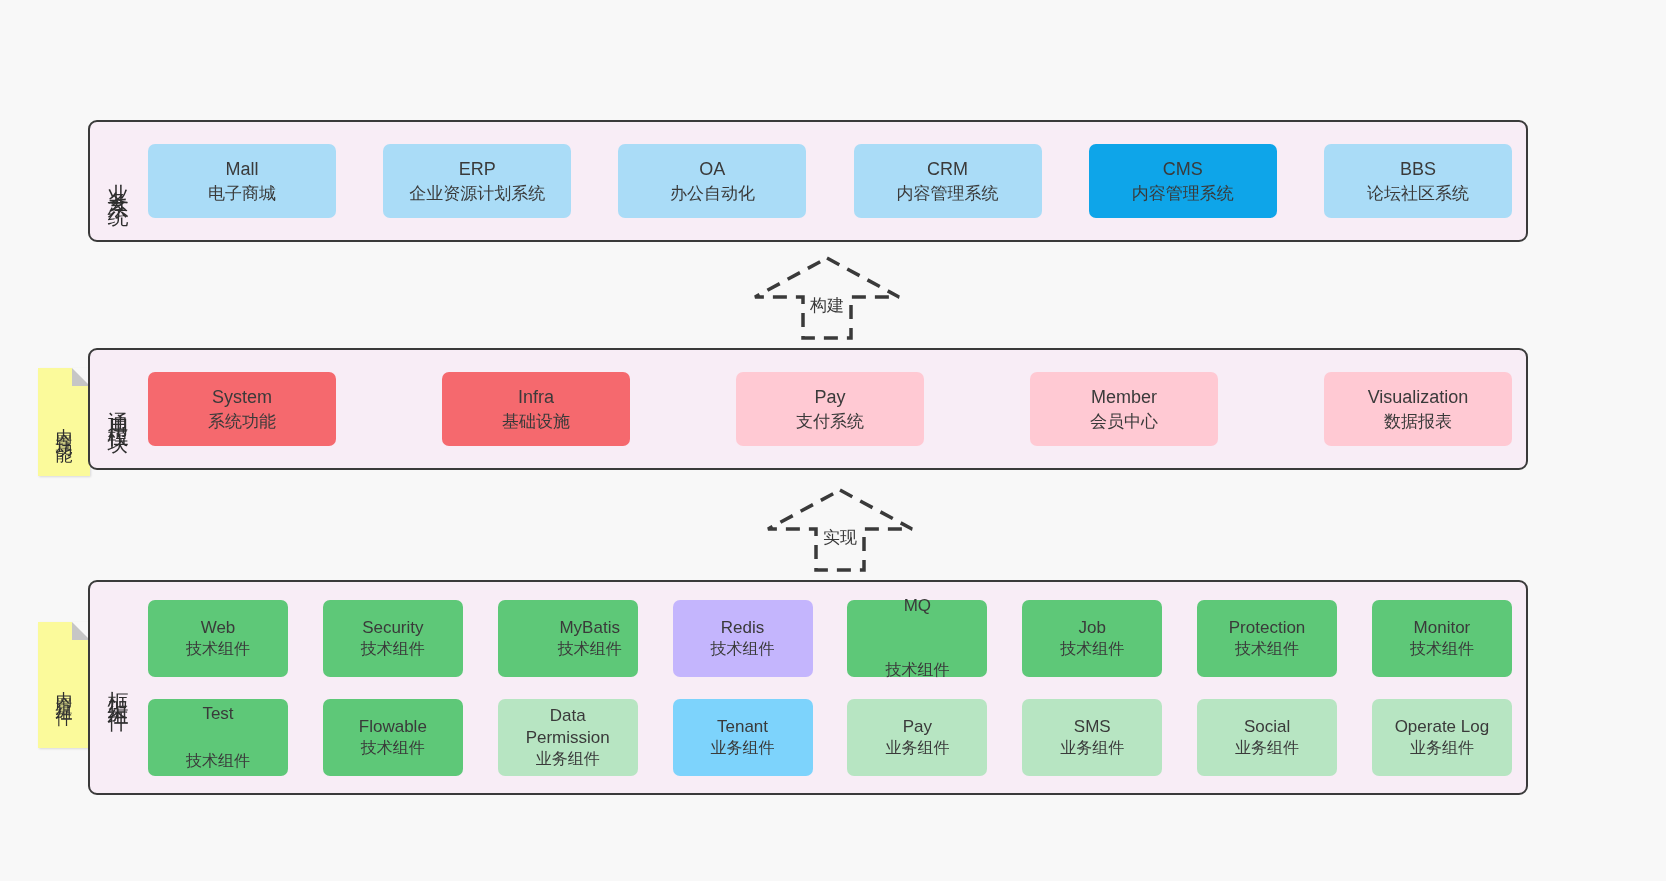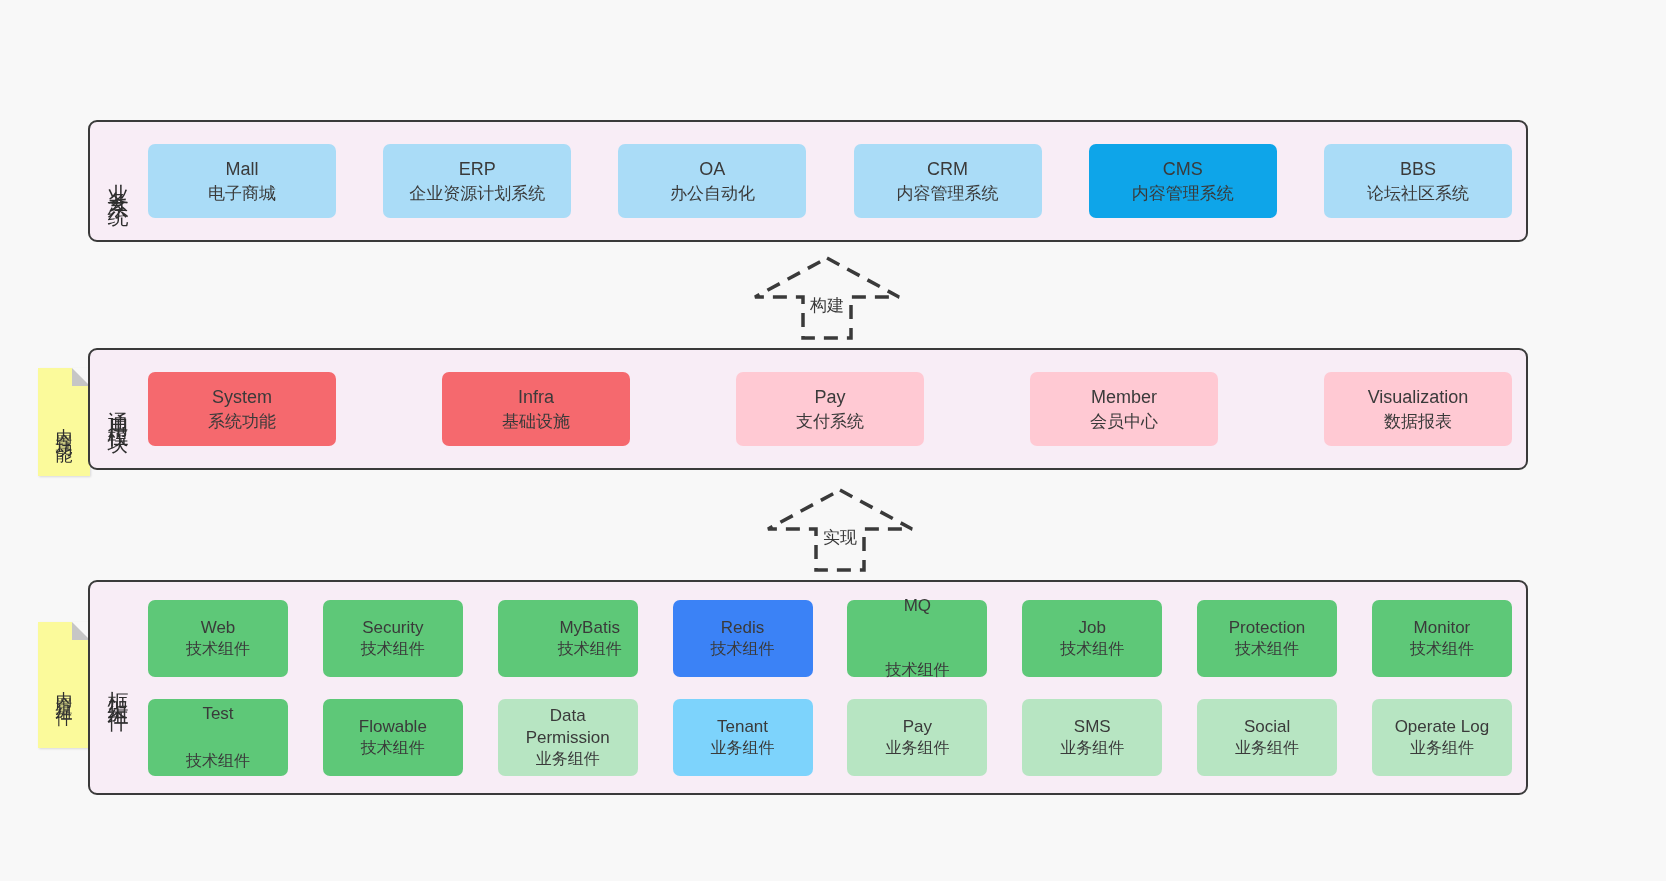--- a/index.html
+++ b/index.html
@@ -145,21 +145,21 @@
         <div class="box-sub">技术组件</div>
       </div>
       <div class="box box-sm" style="background: rgb(94, 200, 120);">
         <div class="box-title">Security</div>
         <div class="box-sub">技术组件</div>
       </div>
       <div class="box box-sm" style="background: rgb(94, 200, 120); padding-left: 48px;">
         <div class="box-title">MyBatis</div>
         <div class="box-sub">技术组件</div>
       </div>
-      <div class="box box-sm" style="background: #3b82f6;">
+      <div class="box box-sm" style="background: #c4b5fd;">
         <div class="box-title">Redis</div>
         <div class="box-sub">技术组件</div>
       </div>
       <div class="box box-sm" style="background: rgb(94, 200, 120); gap: 43px;">
         <div class="box-title">MQ</div>
         <div class="box-sub">技术组件</div>
       </div>
       <div class="box box-sm" style="background: rgb(94, 200, 120);">
         <div class="box-title">Job</div>
         <div class="box-sub">技术组件</div>

